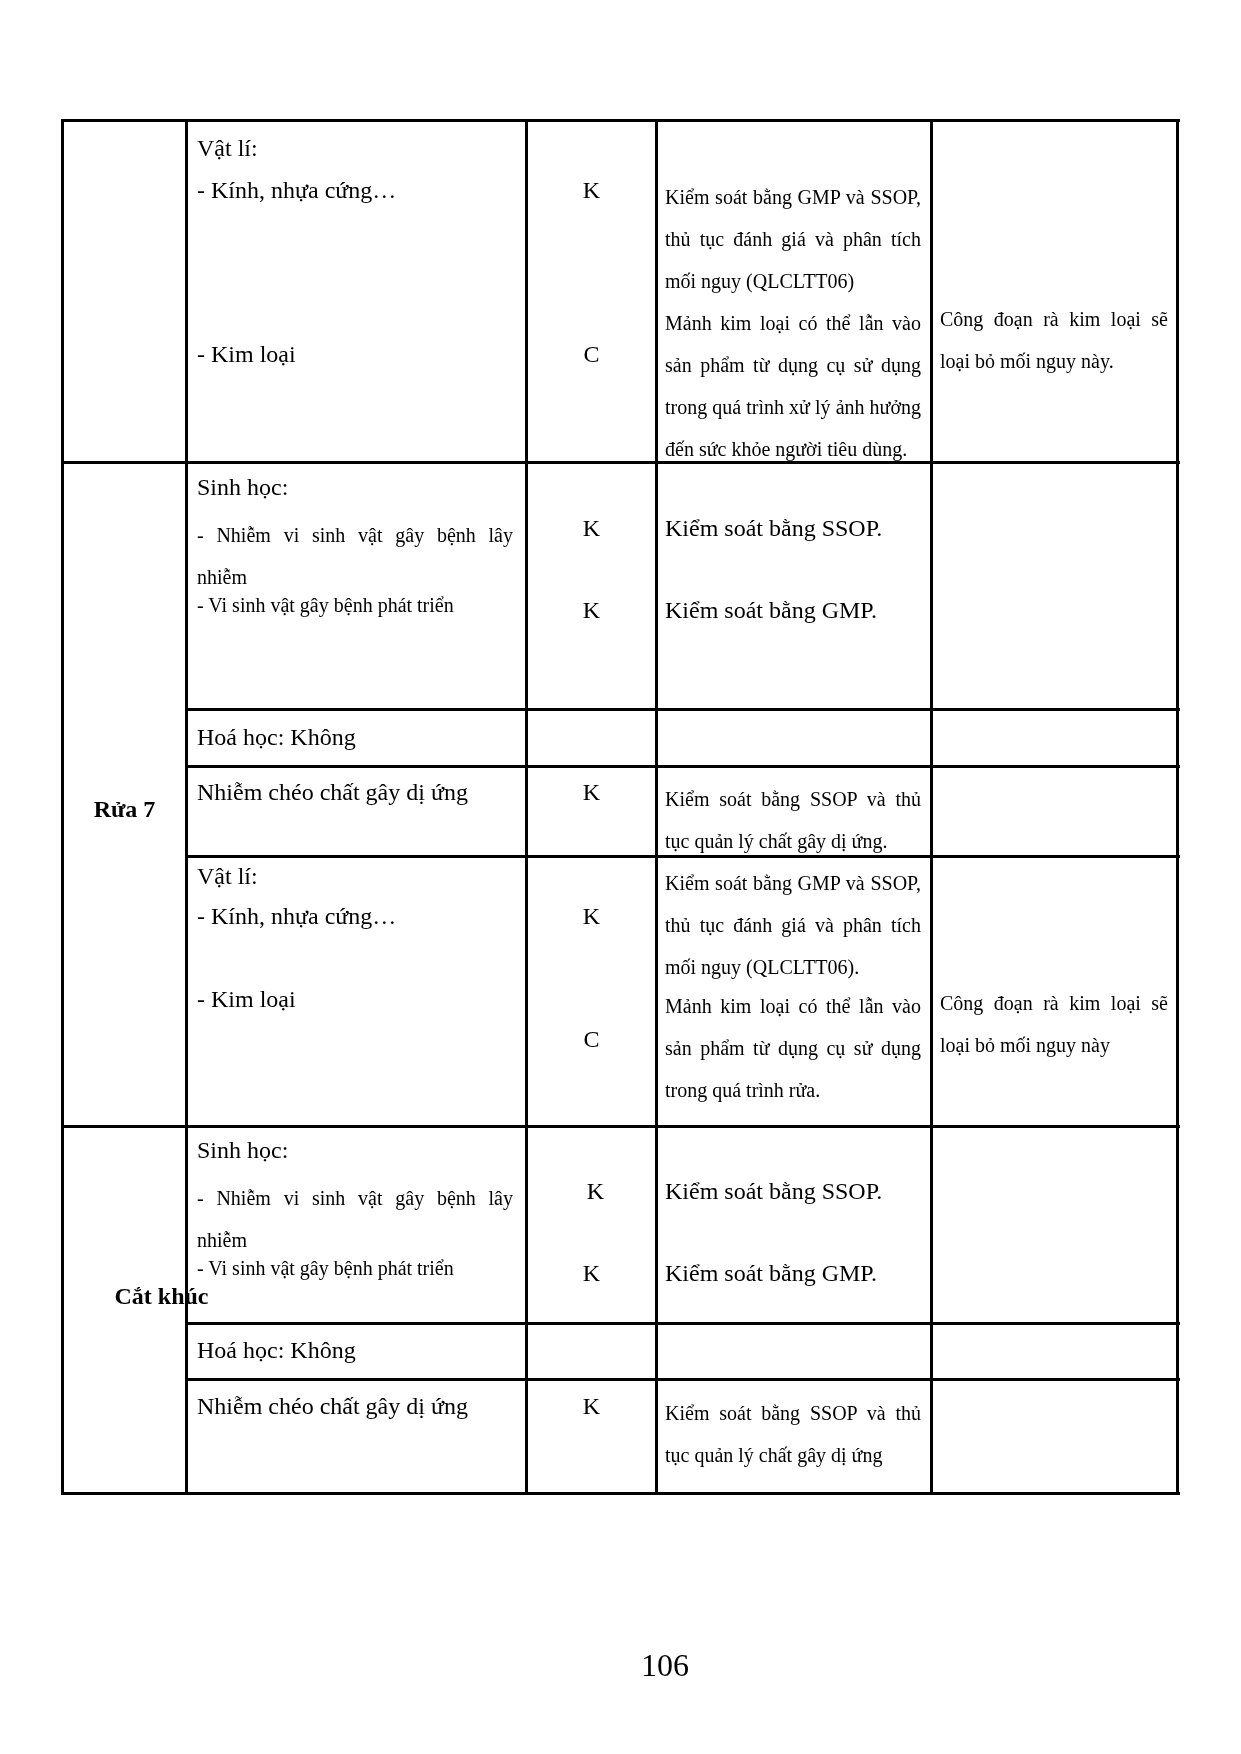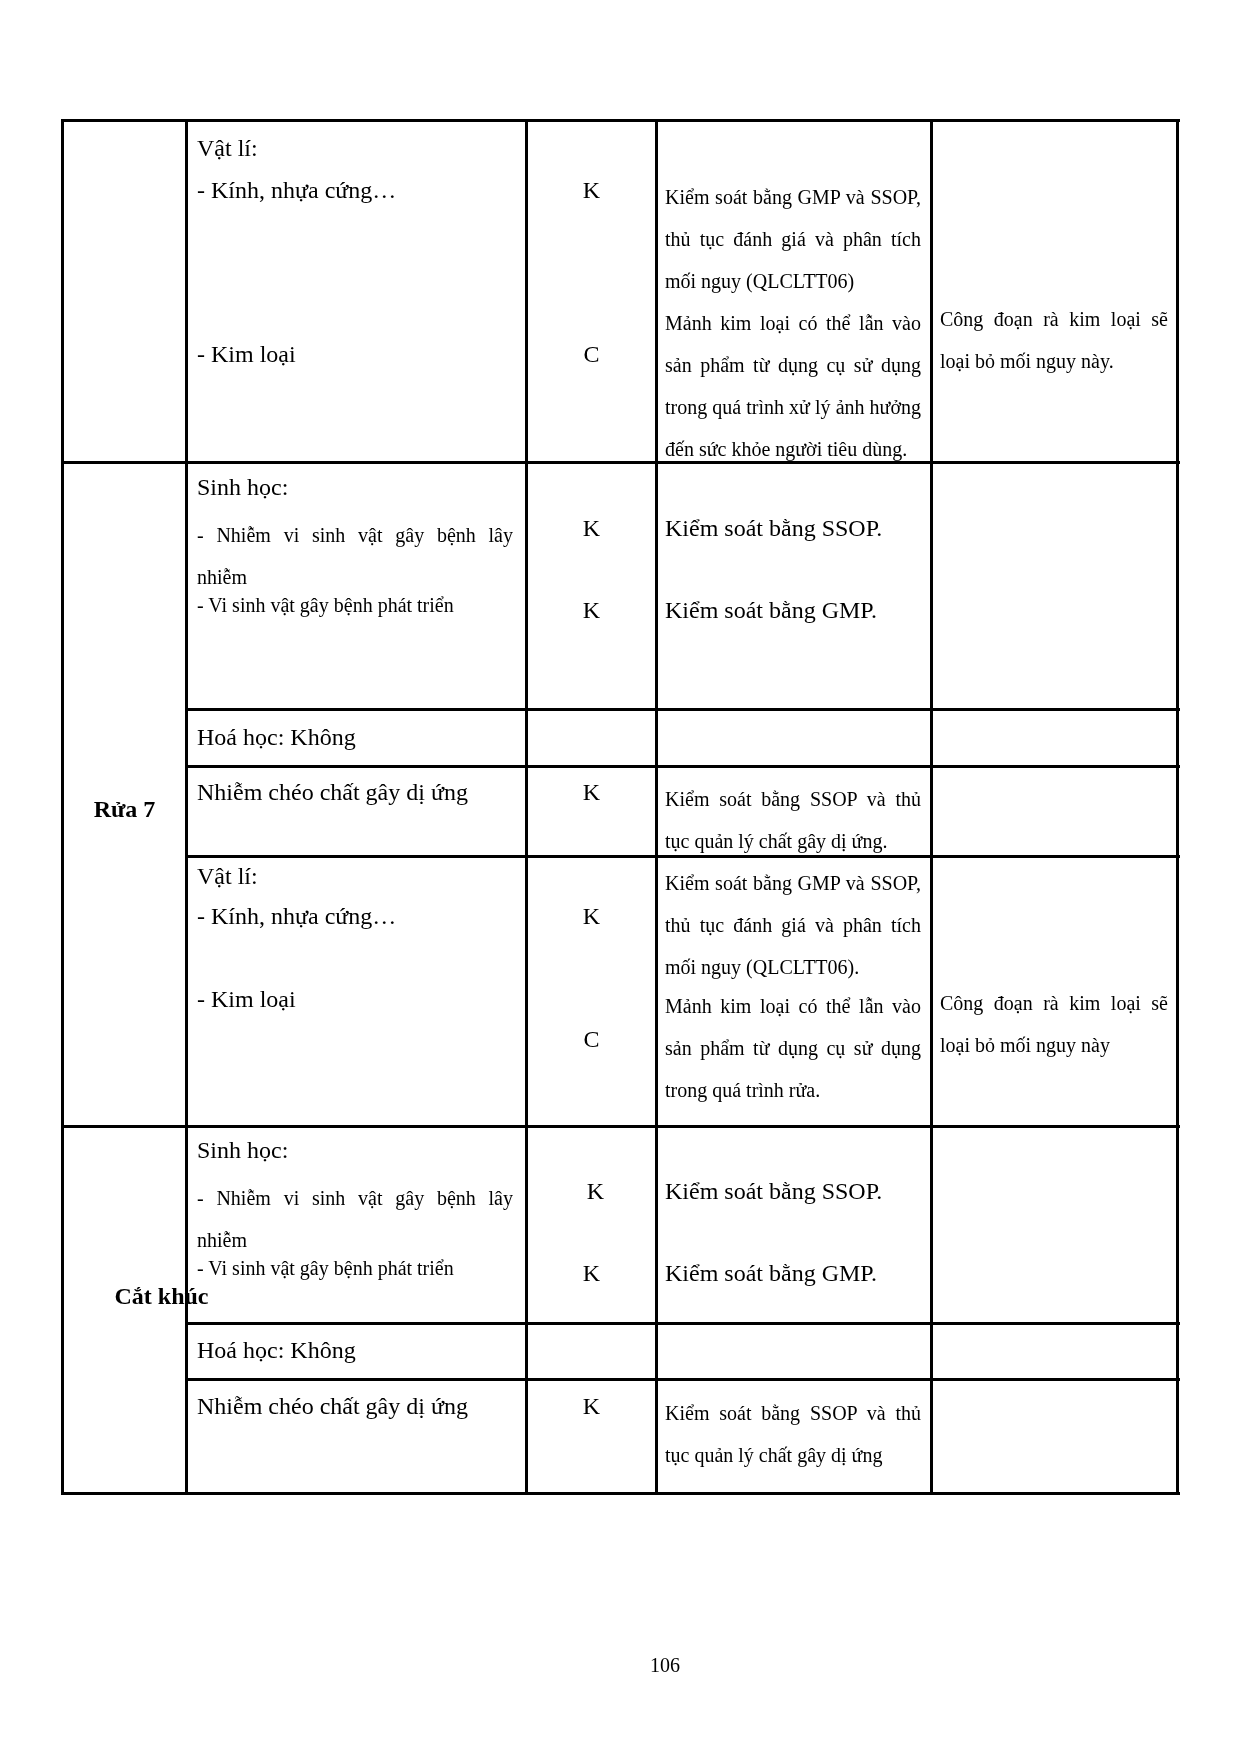--- a/index.html
+++ b/index.html
@@ -6,21 +6,21 @@
     body { width: 1241px; height: 1754px; position: relative; overflow: hidden;
            font-family: "Liberation Serif", "DejaVu Serif", serif; color: #000; }
     .page { position: absolute; left: 0; top: 0; width: 1120px; height: 1754px; background: #fff; }
     .hline { position: absolute; height: 3px; background: #000; }
     .vline { position: absolute; width: 3px; background: #000; }
     .txt { position: absolute; font-size: 24px; line-height: 29px; white-space: nowrap; }
     .just { position: absolute; font-size: 20px; line-height: 42px; text-align: justify;
             text-align-last: left; white-space: normal; }
     .center { text-align: center; }
     .bold { font-weight: bold; }
-    .pagenum { position: absolute; font-size: 20px; line-height: 29px; width: 80px; text-align: center; }
+    .pagenum { position: absolute; font-size: 32px; line-height: 29px; width: 80px; text-align: center; }
   </style>
 </head>
 <body>
 
 <div class="page">
 
   <div>
 
     <div class="hline" style="left:62px; top:119px; width:1118px;"></div>
     <div class="hline" style="left:62px; top:461px; width:1118px;"></div>

